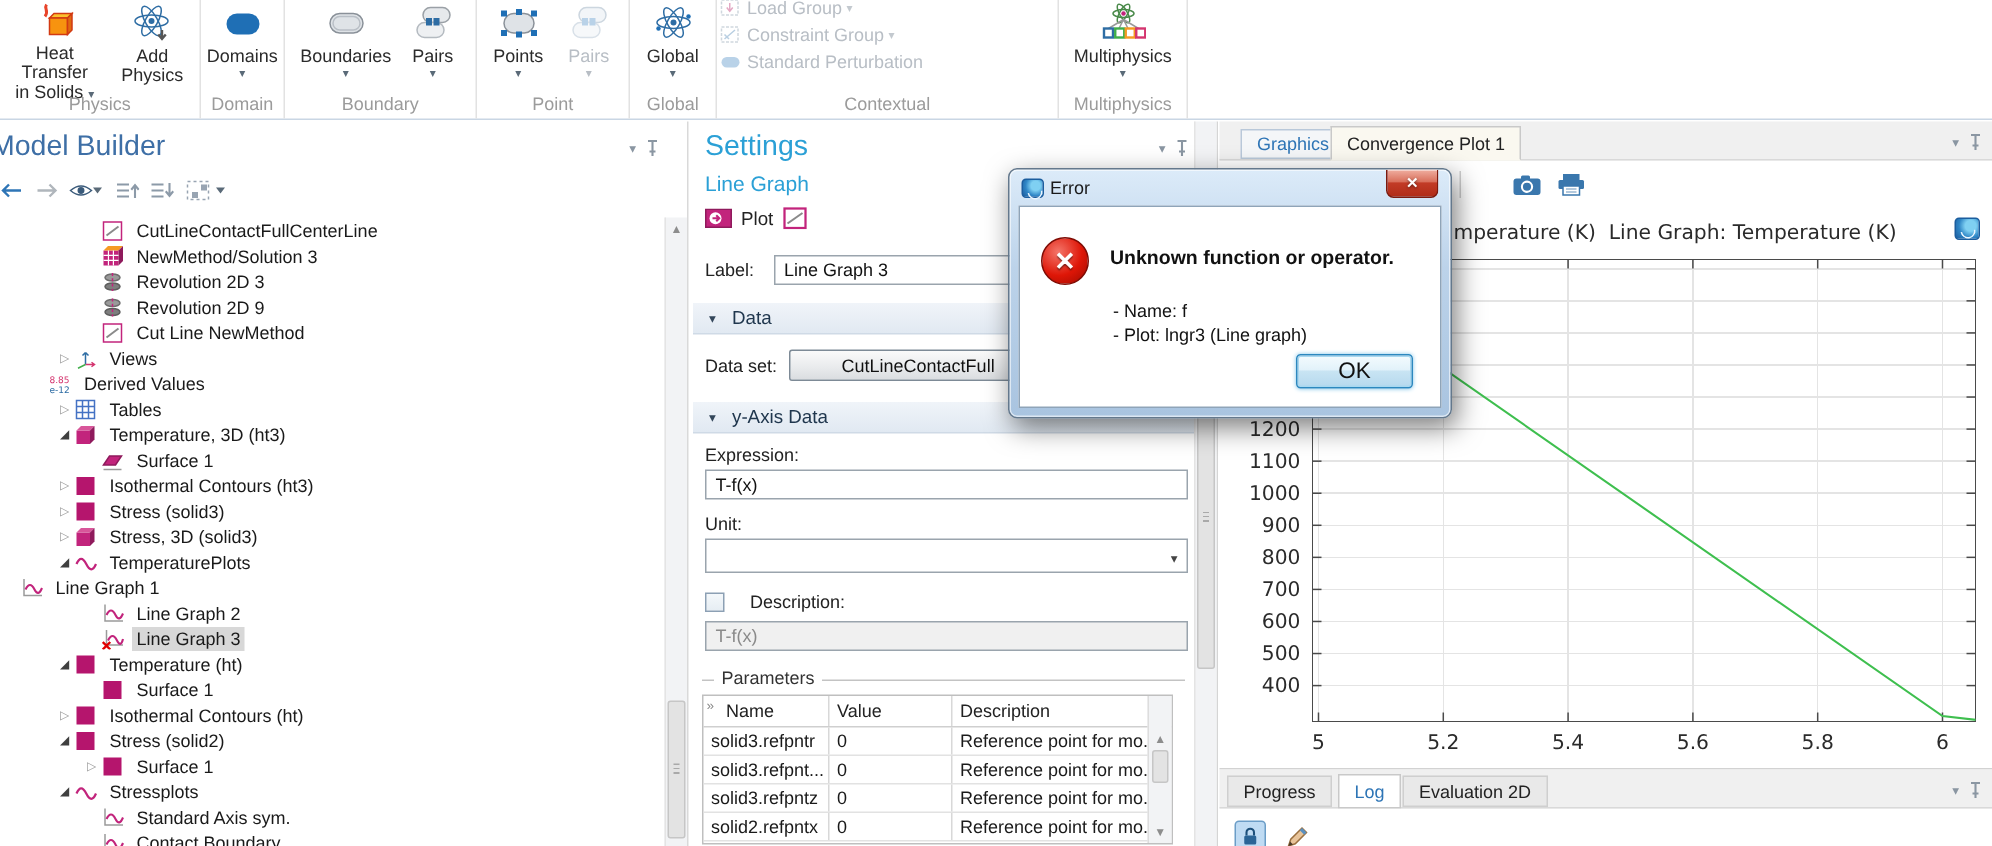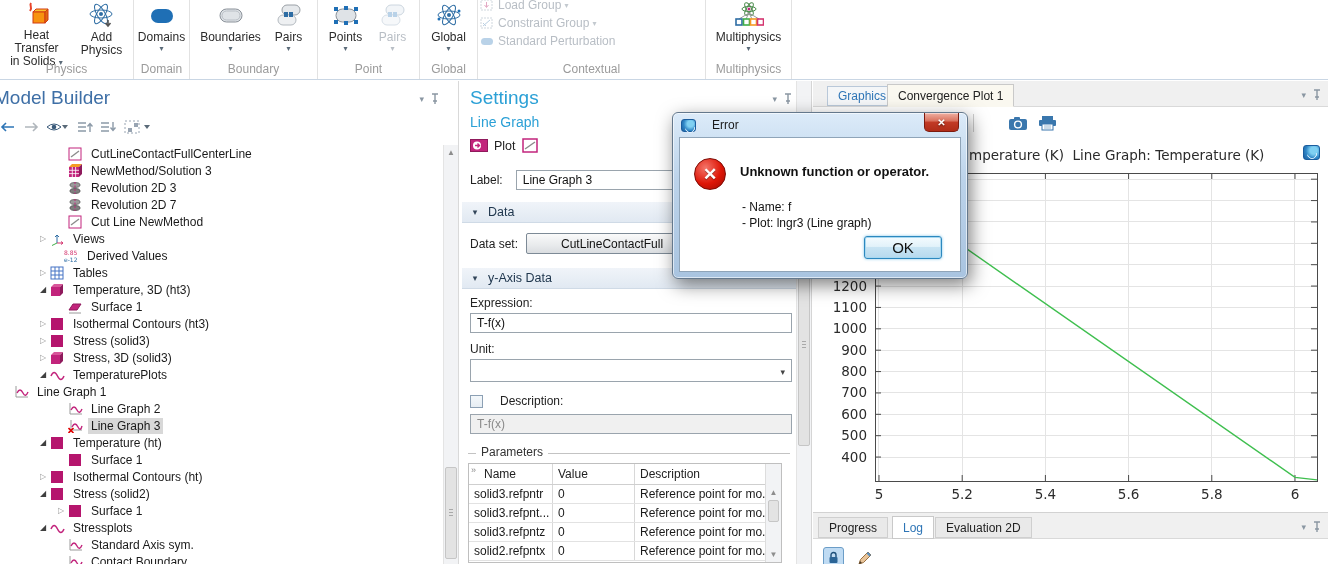--- a/index.html
+++ b/index.html
@@ -103,21 +103,21 @@
     border:1.5px solid #eaf6ff; border-radius:50%; border-top-color:transparent; border-left-color:transparent; transform:rotate(35deg); }
   .bottom-panel { position:absolute; left:0; right:0; top:431px; height:52px; border-top:1px solid #d2d2d2; background:#fff; }
   .bp-icons { position:absolute; left:10px; top:34px; display:flex; gap:12px; align-items:center; }
   .lockbtn { width:21px; height:20px; background:#bfdbf3; border:1px solid #6b9dc7; border-radius:3px;
     display:flex; align-items:center; justify-content:center; }
 
   
   .dialog { position:absolute; left:672px; top:112px; width:296px; height:167px; z-index:100;
     background:linear-gradient(#dcebf9,#bcd3ea 40%,#a9c4e0); border:1px solid #64788c; border-radius:6px;
     box-shadow:3px 6px 18px rgba(0,0,0,.5), inset 0 0 0 1px rgba(255,255,255,.6); }
-  .dlg-titlebar { position:absolute; left:0; top:0; right:0; height:24px; display:flex; align-items:center; padding-left:8px; gap:16px; }
+  .dlg-titlebar { position:absolute; left:0; top:0; right:0; height:24px; display:flex; align-items:center; padding-left:8px; gap:4px; }
   .dlg-title { font-size:12px; color:#1a1a1a; }
   .dlg-close { position:absolute; right:8px; top:0px; width:35px; height:19px;
     background:linear-gradient(#f0b0a2,#d9705c 45%,#c23b26 50%,#b02c18); border:1px solid #7c1a0e;
     border-top:none; border-radius:0 0 5px 5px; color:#fff; font-size:10px; font-weight:bold;
     display:flex; align-items:center; justify-content:center; text-shadow:0 1px 2px rgba(0,0,0,.5);
     box-shadow:inset 0 1px 0 rgba(255,255,255,.45); }
   .dlg-body { position:absolute; left:6px; right:6px; top:24px; bottom:6px; background:#fff;
     border:1px solid #8fa4b8; }
   .err-icon { position:absolute; left:14px; top:20px; width:32px; height:32px; border-radius:50%;
     background:radial-gradient(circle at 35% 30%, #f4766a, #de1607 55%, #9d0b00);
@@ -406,21 +406,21 @@
         <div class="trow" style="padding-left: 54px;">
           <span class="tarrow none"></span>
           <span class="tico">
             <svg width="14" height="14">
               <ellipse cx="7" cy="4" rx="5" ry="2.4" fill="#9a9a9a"></ellipse>
               <ellipse cx="7" cy="4" rx="5" ry="2.4" fill="none" stroke="#6e6e6e"></ellipse>
               <ellipse cx="7" cy="10" rx="5" ry="2.4" fill="#7e7e7e" stroke="#5e5e5e"></ellipse>
               <path d="M7 1 v12" stroke="#c2247c" stroke-dasharray="2 1.5"></path>
             </svg>
           </span>
-          <span class="tlabel">Revolution 2D 7</span>
+          <span class="tlabel">Revolution 2D 9</span>
         </div>
         <div class="trow" style="padding-left: 54px;">
           <span class="tarrow none"></span>
           <span class="tico">
             <svg width="14" height="14">
               <rect x="1" y="1" width="12" height="12" fill="#fff" stroke="#c2247c"></rect>
               <path d="M3 10 L11 4" stroke="#8a8a8a" stroke-width="1.3"></path>
             </svg>
           </span>
           <span class="tlabel">Cut Line NewMethod</span>
@@ -429,21 +429,21 @@
           <span class="tarrow collapsed">▷</span>
           <span class="tico">
             <svg width="14" height="14">
               <path d="M7 11 V3 M7 3 l-2 2 M7 3 l2 2" stroke="#2e6da4" fill="none"></path>
               <path d="M7 11 H13 M11 9.5 l2 1.5 -2 1.5" stroke="#d4356f" fill="none"></path>
               <path d="M7 11 L2 13.5" stroke="#3fae49" fill="none"></path>
             </svg>
           </span>
           <span class="tlabel">Views</span>
         </div>
-        <div class="trow" style="padding-left: 50px;">
+        <div class="trow" style="padding-left: 19px;">
           <span class="tarrow none"></span>
           <span class="tico">
             <svg width="15" height="14">
               <text x="0" y="6" font-size="6" fill="#d4356f" font-family="DejaVu Sans">8.85</text>
               <text x="0" y="13" font-size="6" fill="#2e6da4" font-family="DejaVu Sans">e-12</text>
             </svg>
           </span>
           <span class="tlabel">Derived Values</span>
         </div>
         <div class="trow" style="padding-left: 36px;">

